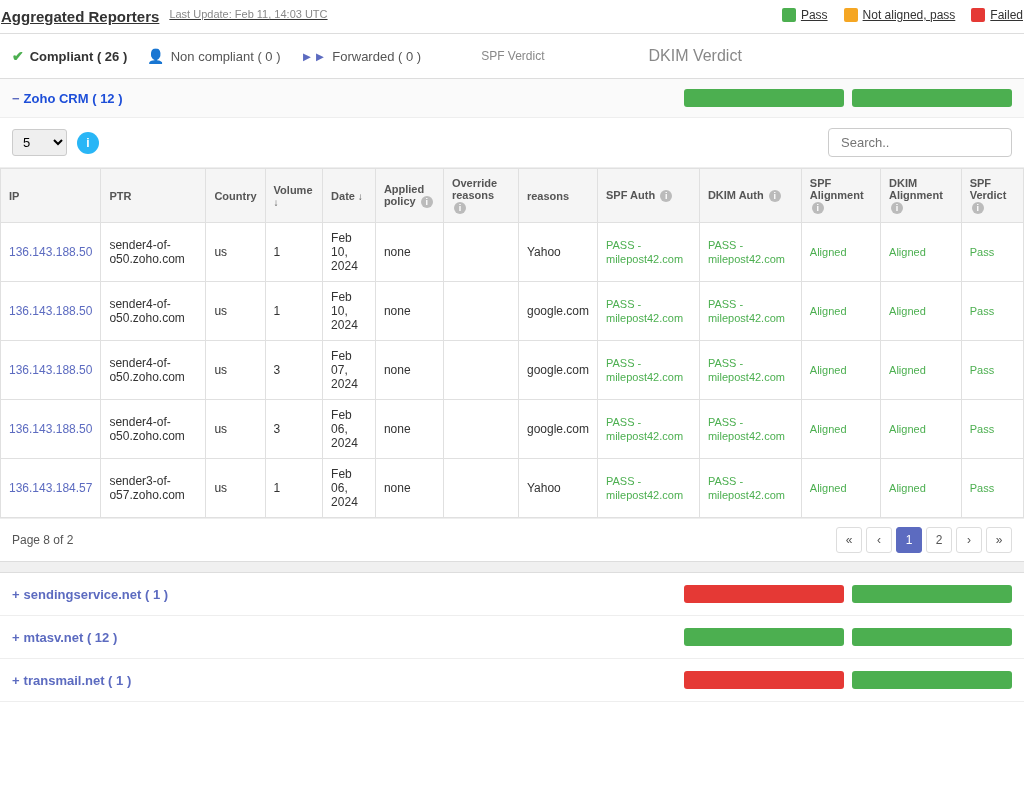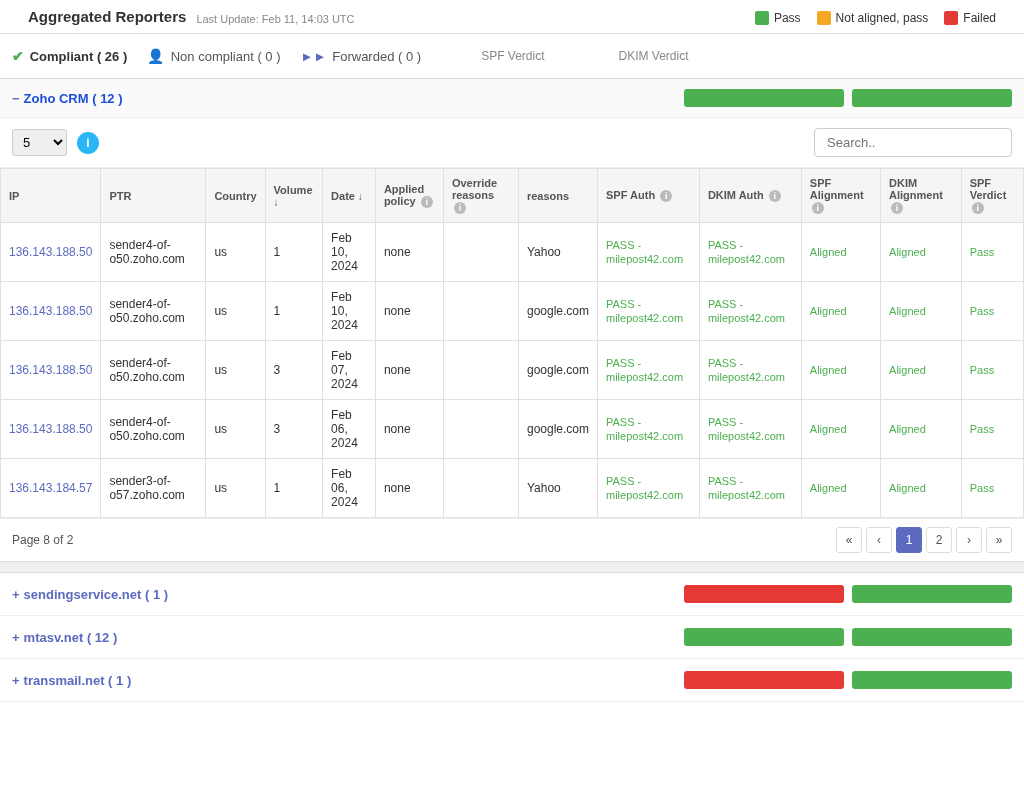--- a/index.html
+++ b/index.html
@@ -1,53 +1,53 @@
 <!DOCTYPE html>
 <html><head>
   <meta charset="utf-8">
   <style>
     * { box-sizing: border-box; margin: 0; padding: 0; }
     body { font-family: Arial, sans-serif; font-size: 13px; background: #fff; color: #333; overflow-x: hidden; }
 
     
-    .header { display: flex; align-items: flex-end; padding: 8px 28px; border-bottom: 1px solid #ddd; background: #fff; }
+    .header { display: flex; align-items: flex-start; padding: 8px 1px; border-bottom: 1px solid #ddd; background: #fff; text-decoration: underline; }
     .header-title { font-size: 15px; font-weight: bold; color: #333; margin-right: 10px; }
     .header-update { font-size: 11px; color: #888; margin-right: 30px; }
     .legend { display: flex; align-items: center; gap: 16px; margin-left: auto; }
     .legend-item { display: flex; align-items: center; gap: 5px; font-size: 12px; }
     .legend-dot { width: 14px; height: 14px; border-radius: 2px; }
     .dot-pass { background: #4caf50; }
     .dot-not-aligned { background: #f5a623; }
     .dot-failed { background: #e53935; }
 
     
     .tabs { display: flex; align-items: center; padding: 10px 12px; border-bottom: 1px solid #ddd; gap: 20px; }
     .tab { display: flex; align-items: center; gap: 6px; cursor: pointer; font-size: 13px; color: #555; padding: 4px 0; }
     .tab.active { color: #333; font-weight: bold; }
     .tab-check { color: #4caf50; font-size: 14px; }
     .tab-icon { font-size: 14px; color: #5c6bc0; }
     .tab-forward { color: #5c6bc0; }
     .tab-label { font-size: 12px; color: #888; margin-left: 40px; }
-    .tab-label2 { font-size: 12px; color: #888; margin-left: 54px; }
+    .tab-label2 { font-size: 16px; color: #888; margin-left: 84px; }
 
     
     .group-row { display: flex; align-items: center; padding: 10px 12px; border-bottom: 1px solid #eee; background: #fafafa; }
     .group-toggle { color: #5c6bc0; cursor: pointer; font-weight: bold; margin-right: 4px; font-size: 13px; }
     .group-name { color: #1d4ed8; font-weight: bold; font-size: 13px; }
     .group-bars { display: flex; gap: 8px; margin-left: auto; }
     .bar { height: 18px; border-radius: 3px; }
     .bar-green { background: #4caf50; width: 160px; }
     .bar-green2 { background: #4caf50; width: 160px; }
 
     
     .toolbar { display: flex; align-items: center; padding: 10px 12px; gap: 10px; border-bottom: 1px solid #eee; }
     .select-box { border: 1px solid #ccc; border-radius: 3px; padding: 4px 6px; font-size: 13px; width: 55px; }
     .label-btn { background: #5c6bc0; color: #fff; border: none; border-radius: 4px; padding: 7px 16px; font-size: 13px; cursor: pointer; font-weight: bold; }
     .info-icon { width: 22px; height: 22px; background: #29b6f6; border-radius: 50%; color: #fff; display: flex; align-items: center; justify-content: center; font-size: 12px; font-weight: bold; cursor: pointer; }
-    .search-box { margin-left: auto; border: 1px solid #ccc; border-radius: 4px; padding: 6px 12px; font-size: 13px; width: 198px; color: #aaa; }
+    .search-box { margin-left: auto; border: 1px solid #ccc; border-radius: 4px; padding: 6px 12px; font-size: 13px; width: 184px; color: #aaa; }
 
     
     .table-container { overflow-x: auto; }
     table { width: 100%; border-collapse: collapse; font-size: 12px; }
     thead tr { background: #f5f5f5; }
     th { padding: 8px 8px; text-align: left; border: 1px solid #e0e0e0; font-size: 11px; color: #555; font-weight: bold; vertical-align: middle; }
     td { padding: 8px 8px; border: 1px solid #e0e0e0; vertical-align: middle; }
     .ip-link { color: #5c6bc0; text-decoration: none; }
     .pass-text { color: #4caf50; font-size: 11px; }
     .aligned-text { color: #4caf50; font-size: 11px; }

